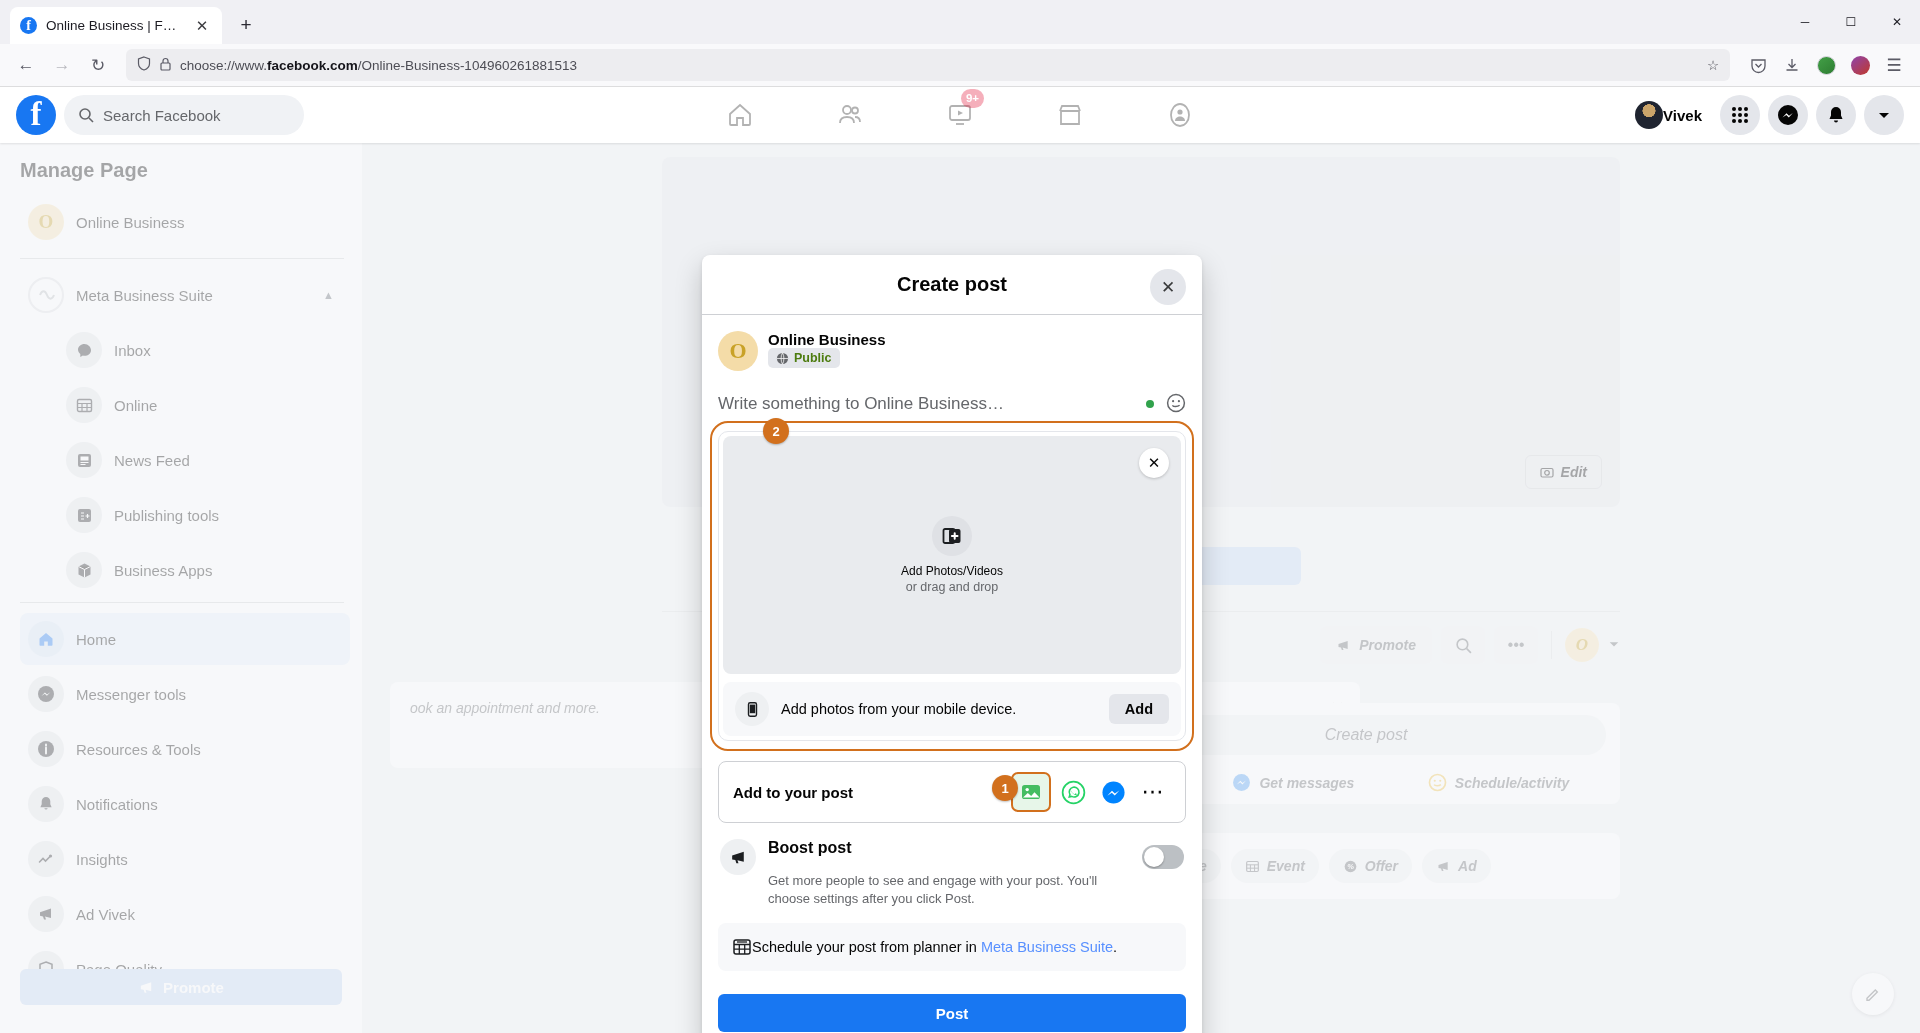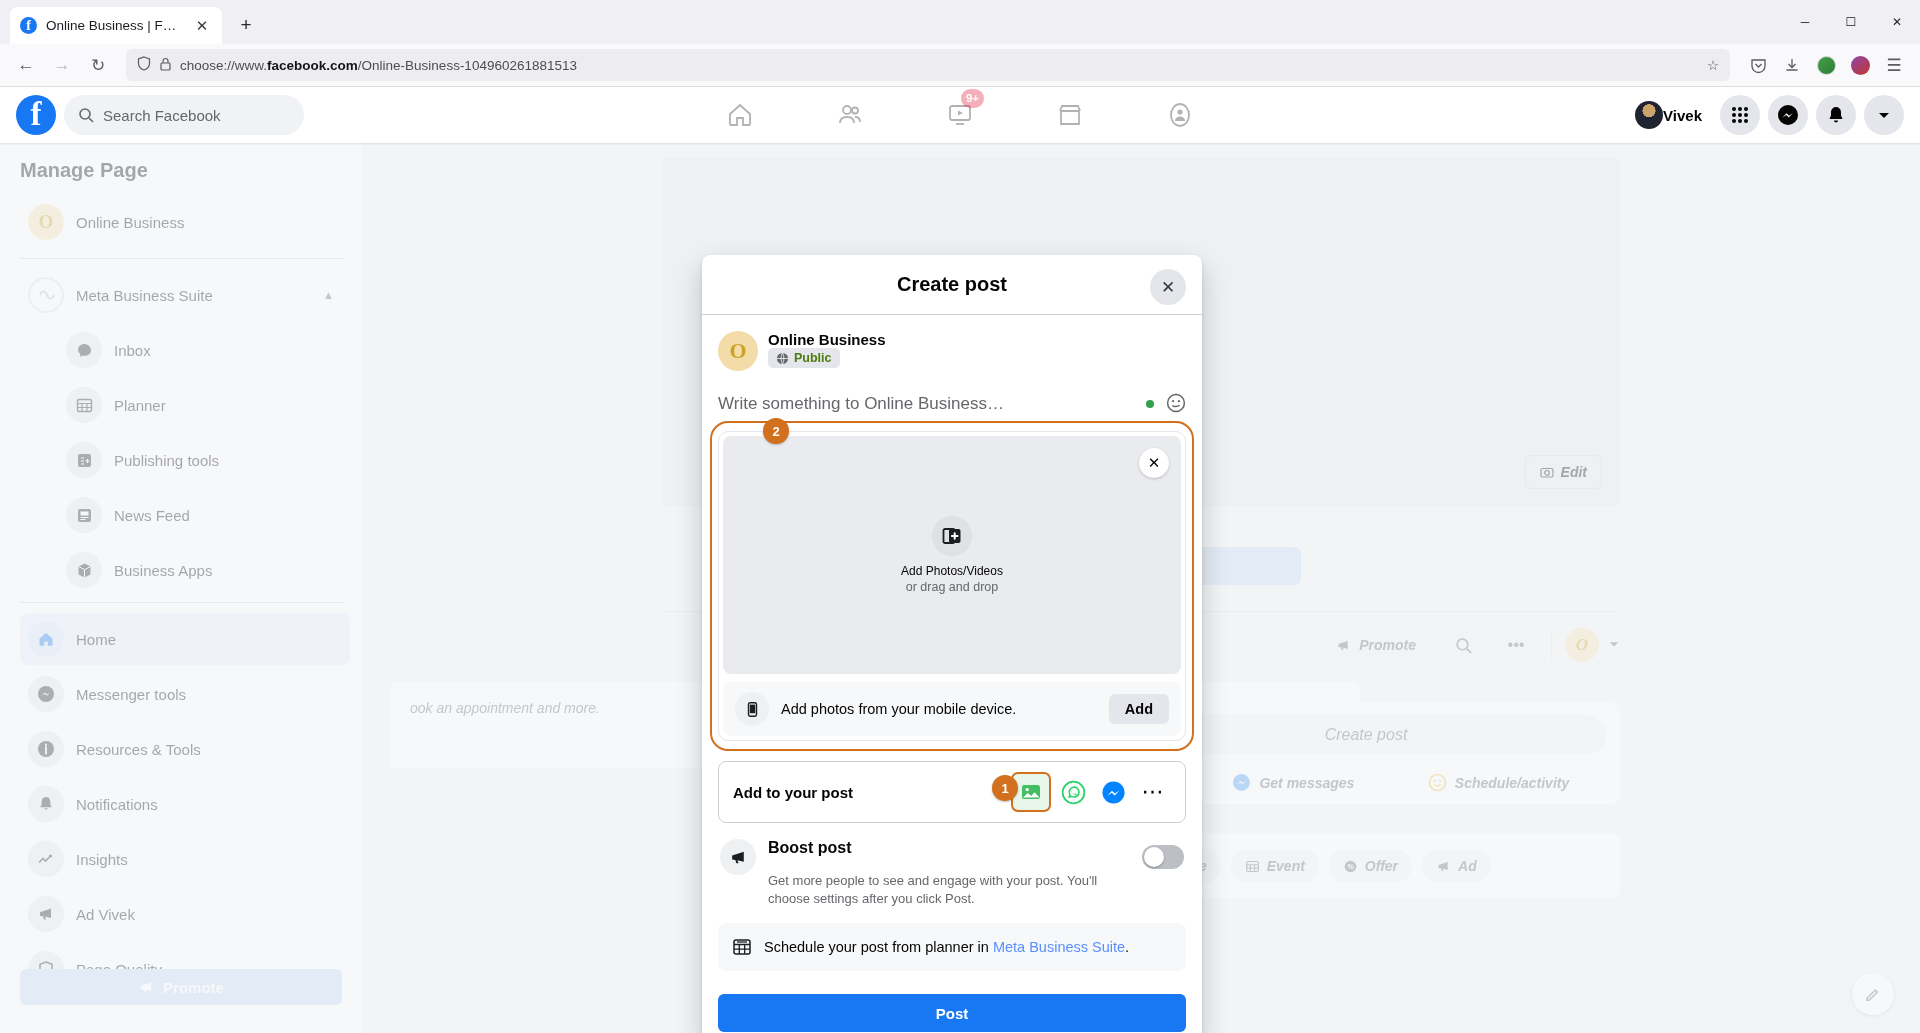--- a/index.html
+++ b/index.html
@@ -390,21 +390,21 @@
     width: 42px; height: 24px; border-radius: 12px; background: #bcc0c4;
     position: relative; flex: 0 0 auto; margin-top: 6px;
   }
   .toggle .knob {
     position: absolute; left: 2px; top: 2px; width: 20px; height: 20px;
     border-radius: 50%; background: #ffffff; box-shadow: 0 1px 2px rgba(0,0,0,.3);
   }
 
   .schedule {
     margin-top: 14px; background: #f7f8fa; border-radius: 8px;
-    display: flex; align-items: center; gap: 12px; padding: 14px 14px;
+    display: flex; align-items: center; padding: 14px 14px;
     font-size: 14.5px; color: #050505;
   }
   .schedule a { color: #5890ff; text-decoration: none; }
 
   .post-btn {
     margin-top: 23px; height: 38px; border-radius: 6px; background: #1877f2;
     color: #ffffff; font-size: 15px; font-weight: bold;
     display: flex; align-items: center; justify-content: center;
   }
 </style>
@@ -588,41 +588,41 @@
         </div>
         <div class="sb-lbl">Inbox</div>
       </div>
       <div class="sb-item indent">
         <div class="sb-ico">
           <svg width="17" height="17" viewBox="0 0 17 17">
               <rect x="1.5" y="2.5" width="14" height="12" rx="1.5" fill="none" stroke="#1c1e21" stroke-width="1.4"></rect>
               <path d="M1.5 6.5h14M6 6.5v8M11 6.5v8M1.5 10.5h14" stroke="#1c1e21" stroke-width="1.2"></path>
             </svg>
         </div>
-        <div class="sb-lbl">Planner</div>
+        <div class="sb-lbl">Online</div>
+      </div>
+      <div class="sb-item indent">
+        <div class="sb-ico">
+          <svg width="17" height="17" viewBox="0 0 17 17">
+              <rect x="2" y="2" width="13" height="13" rx="2" fill="#1c1e21"></rect>
+              <rect x="4.5" y="4.5" width="8" height="4" fill="#fff"></rect>
+              <path d="M4.5 10.5h8M4.5 12.5h5" stroke="#fff" stroke-width="1.1"></path>
+            </svg>
+        </div>
+        <div class="sb-lbl">News Feed</div>
       </div>
       <div class="sb-item indent">
         <div class="sb-ico">
           <svg width="17" height="17" viewBox="0 0 17 17">
               <rect x="2" y="2" width="13" height="13" rx="2" fill="#1c1e21"></rect>
               <path d="M5 6h3M5 9h3M5 12h3" stroke="#fff" stroke-width="1.2"></path>
               <path d="M11.5 7v4M9.5 9h4" stroke="#fff" stroke-width="1.2"></path>
             </svg>
         </div>
         <div class="sb-lbl">Publishing tools</div>
-      </div>
-      <div class="sb-item indent">
-        <div class="sb-ico">
-          <svg width="17" height="17" viewBox="0 0 17 17">
-              <rect x="2" y="2" width="13" height="13" rx="2" fill="#1c1e21"></rect>
-              <rect x="4.5" y="4.5" width="8" height="4" fill="#fff"></rect>
-              <path d="M4.5 10.5h8M4.5 12.5h5" stroke="#fff" stroke-width="1.1"></path>
-            </svg>
-        </div>
-        <div class="sb-lbl">News Feed</div>
       </div>
       <div class="sb-item indent">
         <div class="sb-ico">
           <svg width="17" height="17" viewBox="0 0 17 17">
               <path d="M8.5 1.5l6 3v8l-6 3-6-3v-8z" fill="#1c1e21"></path>
               <path d="M2.5 4.5l6 3 6-3M8.5 7.5v8" stroke="#fff" stroke-width="1"></path>
             </svg>
         </div>
         <div class="sb-lbl">Business Apps</div>
       </div>

